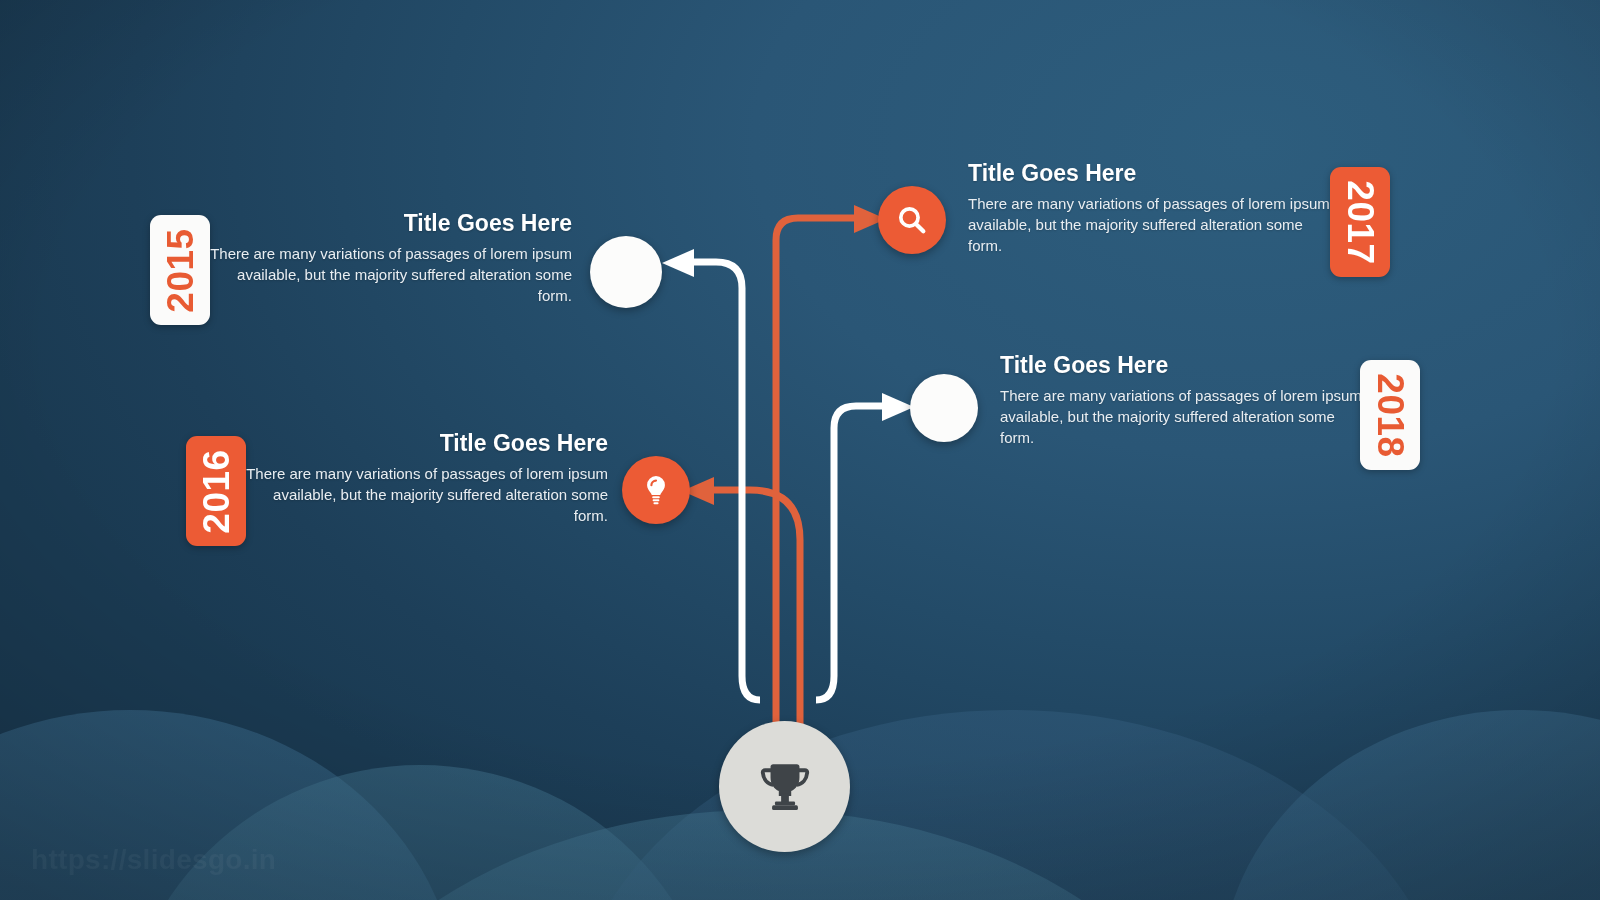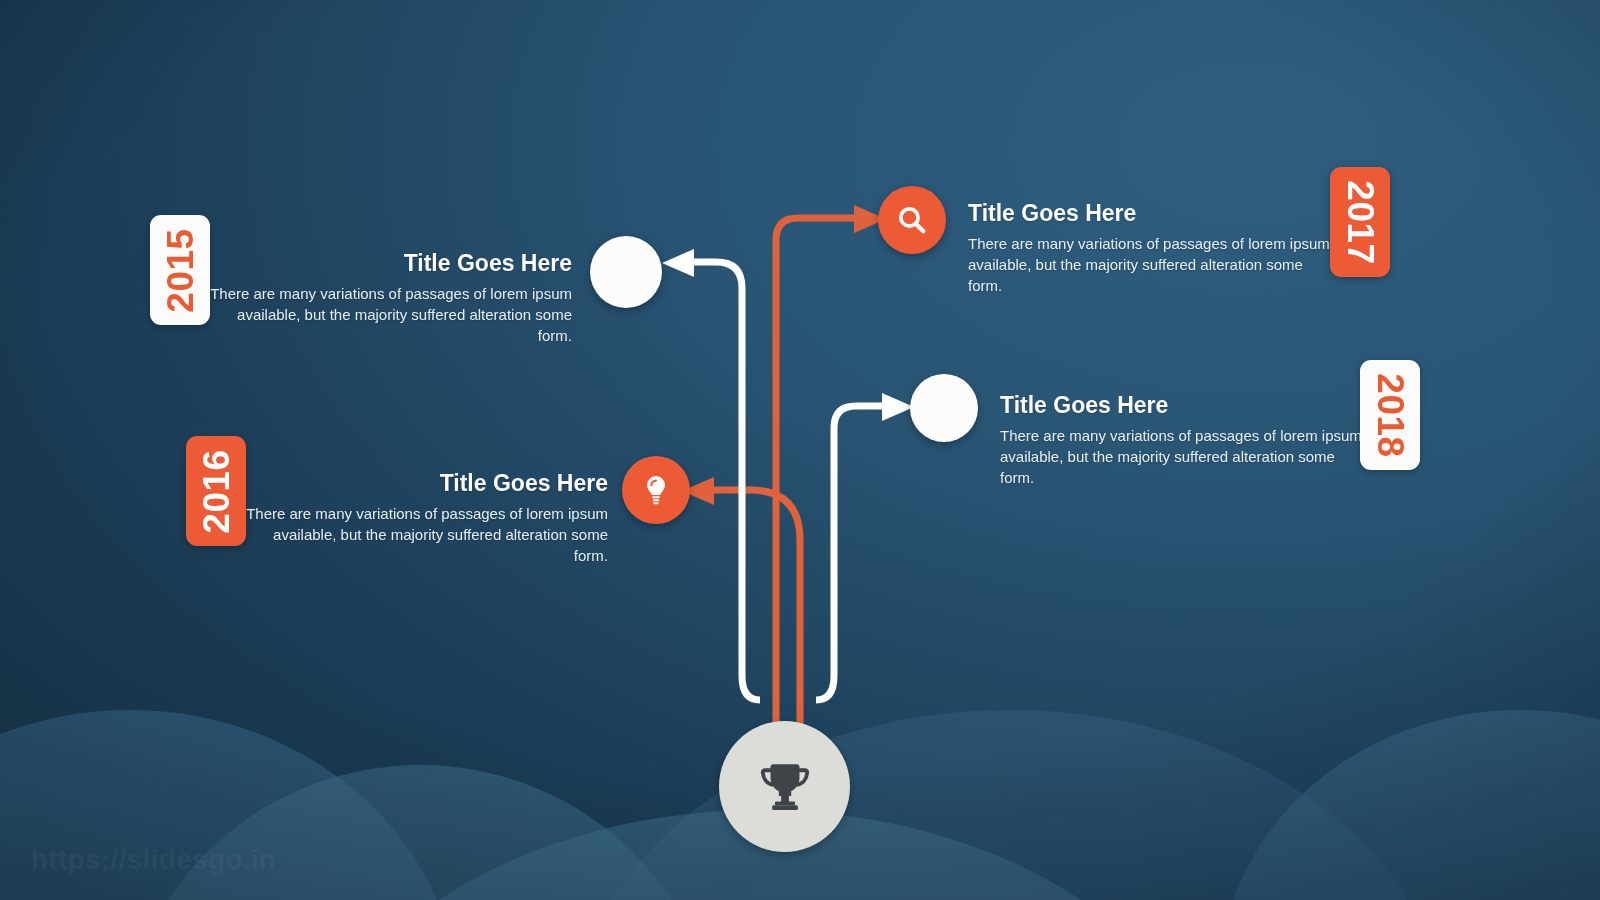--- a/index.html
+++ b/index.html
@@ -46,21 +46,20 @@
   .year-tag.orange .year-text { color:#ffffff; }
   .rot-ccw .year-text { transform:rotate(-90deg); }
   .rot-cw  .year-text { transform:rotate(90deg); }
 
   
   .block { position:absolute; width:370px; }
   .block .b-title {
     font-size:23px; font-weight:bold; color:#ffffff;
     margin-bottom:7px; line-height:1.15;
     text-shadow:0 1px 2px rgba(0,0,0,.22);
-    margin-top:40px;
   }
   .block .b-body {
     font-size:15px; color:#e9eef2; line-height:1.40;
     text-shadow:0 1px 2px rgba(0,0,0,.20);
   }
   .block.right-align { text-align:right; }
   .block.left-align  { text-align:left; }
 
   
   .node {

